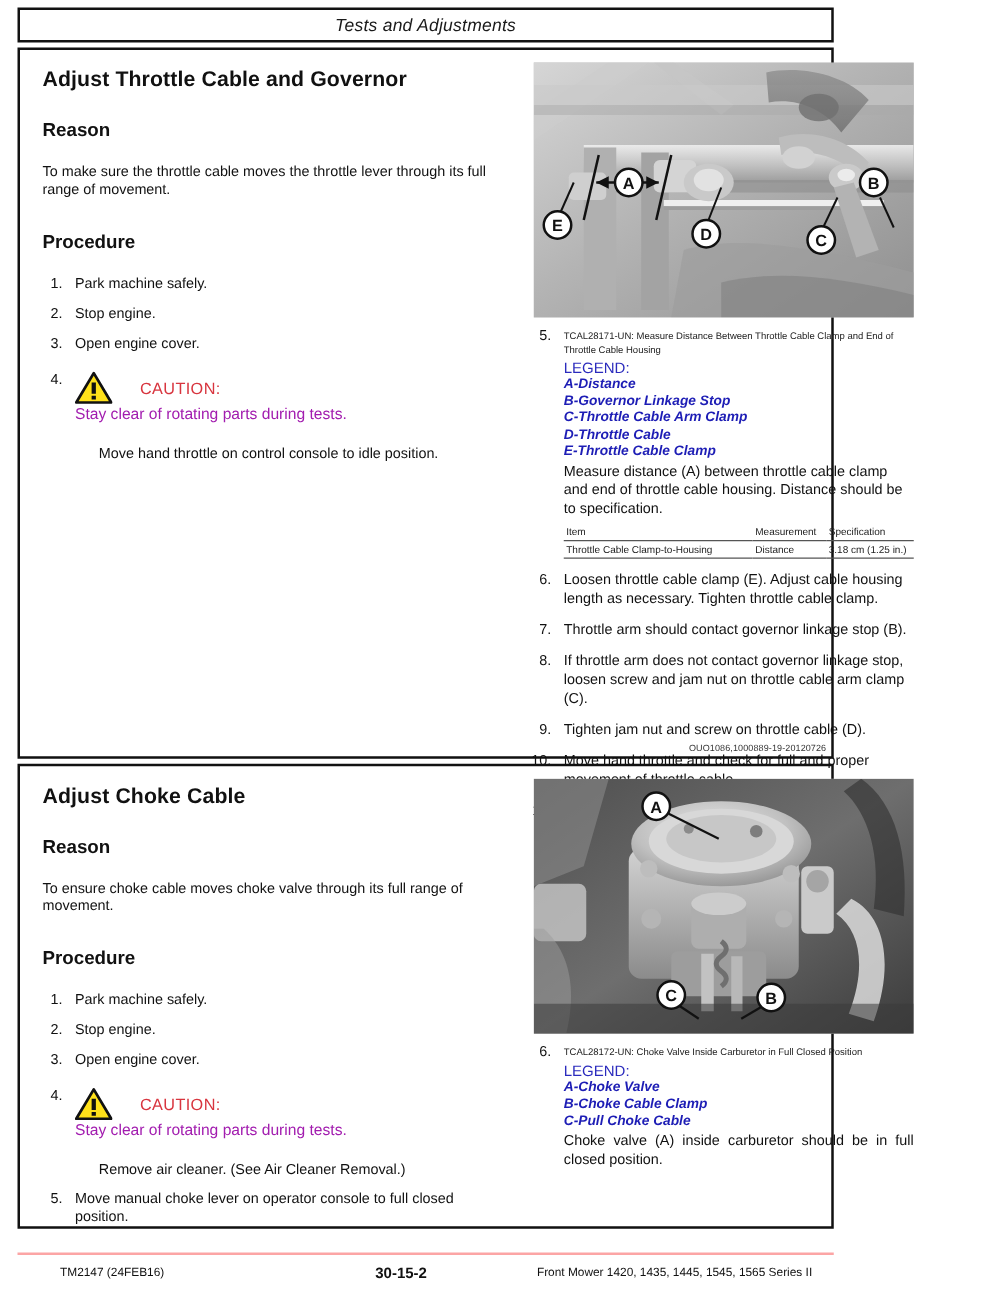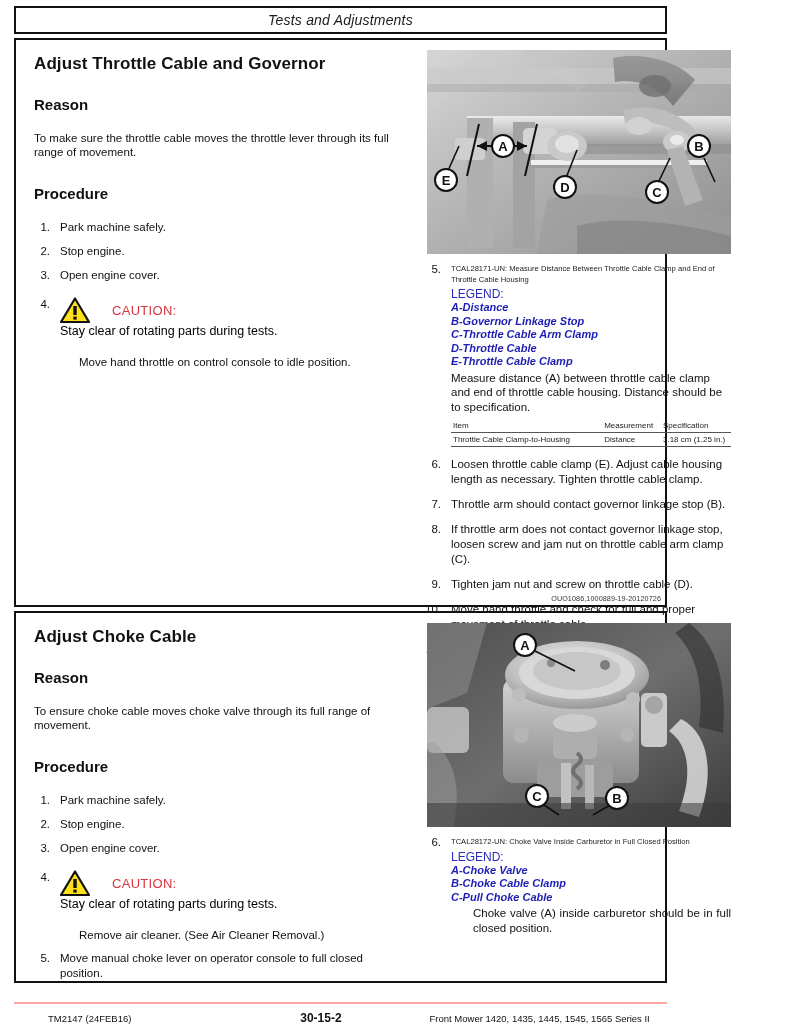--- a/index.html
+++ b/index.html
@@ -120,21 +120,21 @@
     margin-bottom: 1px;
   }
   .warn-tri { display: block; }
   .caution-word {
     color: #d8353f;
     font-size: 13px;
     letter-spacing: .3px;
     margin-left: 16px;
   }
   .caution-text {
-    color: #000000;
+    color: #a21caf;
     font-size: 12.5px;
     line-height: 15px;
   }
   .post-caution {
     margin: 16px 0 0 32px;
     font-size: 11.5px;
     line-height: 15px;
     padding-left: 19px;
   }
 
@@ -182,21 +182,21 @@
     font-weight: bold;
     color: #1d1db5;
     line-height: 13.5px;
     font-style: italic;
   }
   .fig-desc {
     font-size: 11.5px;
     line-height: 14.5px;
     margin-top: 2px;
   }
-  .fig-desc.justify { text-align: justify; margin-left: 22px; }
+  .fig-desc.justify { text-align: justify; }
 
   
   table.spec {
     width: 100%;
     border-collapse: collapse;
     margin-top: 6px;
     font-size: 8px;
   }
   table.spec th {
     text-align: left;

